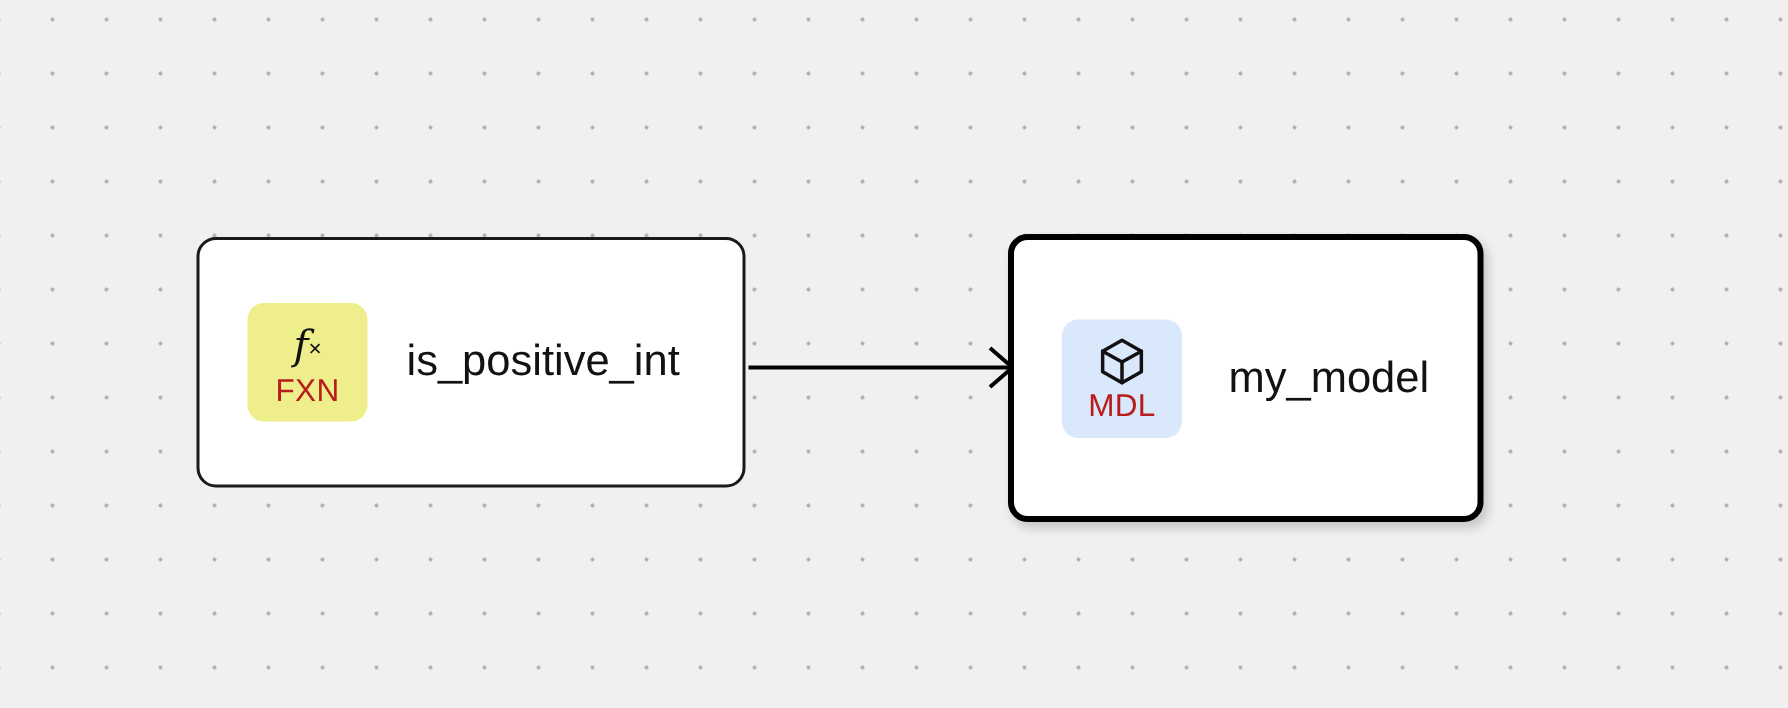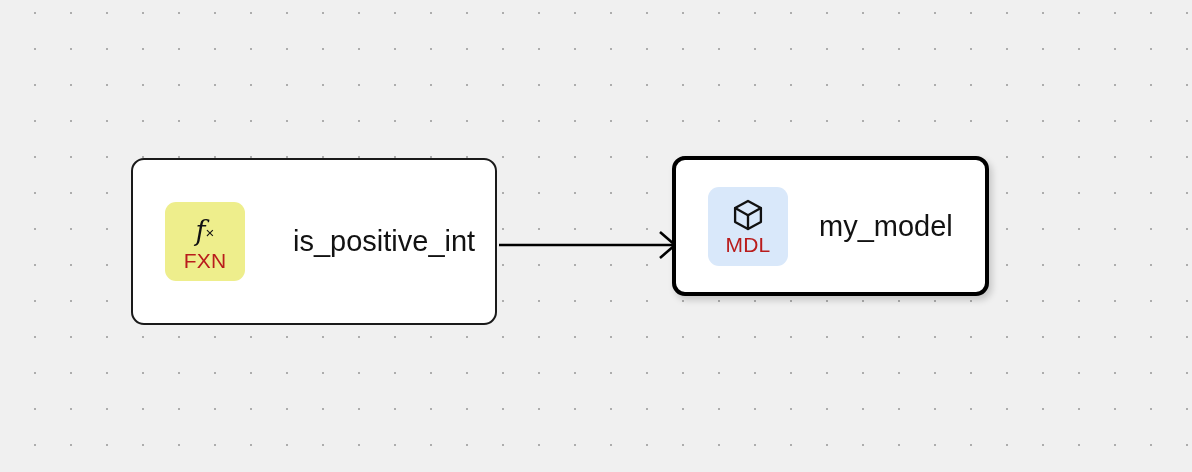--- a/index.html
+++ b/index.html
@@ -56,21 +56,21 @@
   #node-fxn {
     left: 131px;
     top: 158px;
     width: 366px;
     height: 167px;
   }
   #node-mdl {
     left: 672px;
     top: 156px;
     width: 317px;
-    height: 140px;
+    height: 192px;
   }
 
   
   .badge {
     width: 80px;
     height: 79px;
     border-radius: 11px;
     flex: 0 0 auto;
     display: flex;
     flex-direction: column;
@@ -116,21 +116,21 @@
   }
 
   
   .node-title {
     font-family: "Liberation Sans", sans-serif;
     font-size: 29px;
     color: #121212;
     white-space: nowrap;
   }
   #node-fxn .node-title {
-    margin-left: 48px;
+    margin-left: 26px;
   }
   #node-mdl .node-title {
     margin-left: 31px;
   }
 </style>
 </head>
 <body>
 
 <div id="canvas">
 

